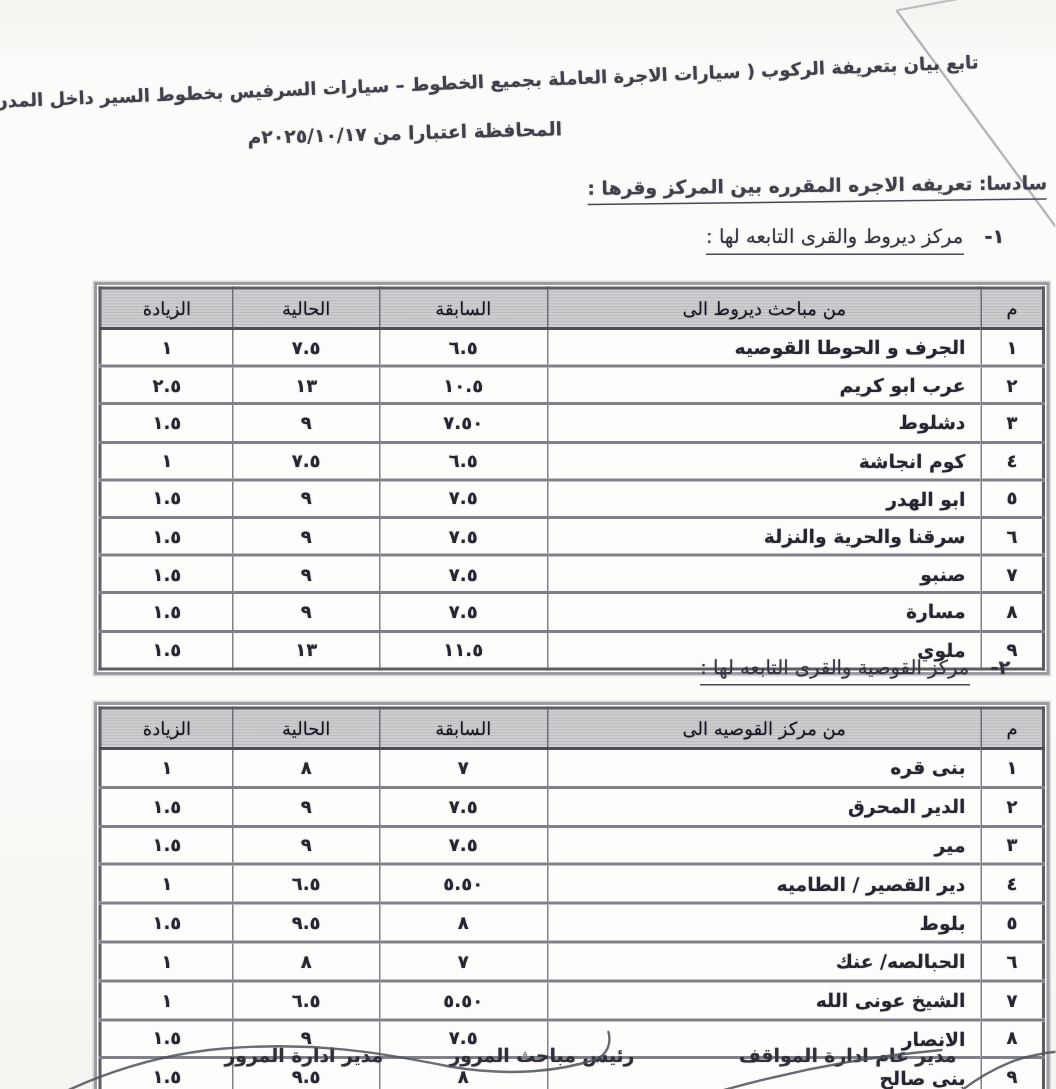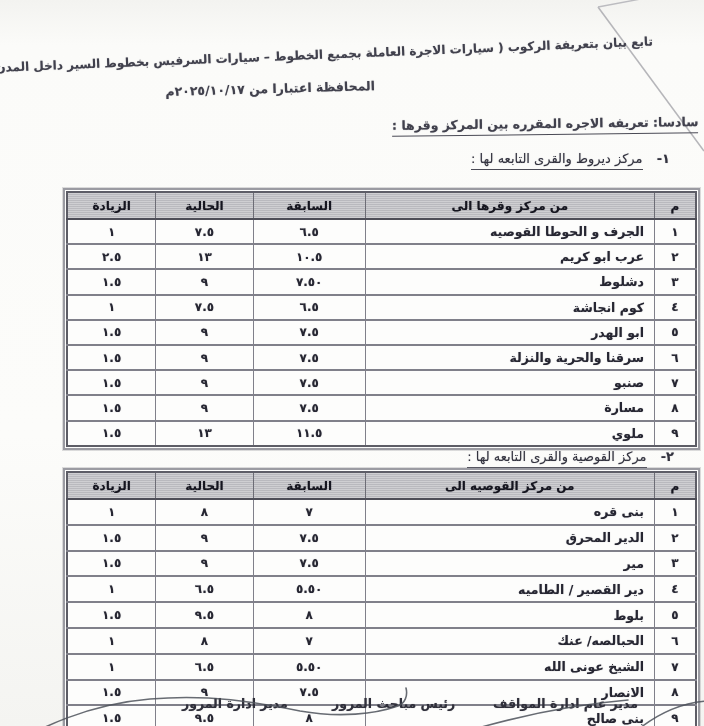--- a/index.html
+++ b/index.html
@@ -21,48 +21,48 @@
     position:absolute;right:6px;top:116px;font-size:12.5px;white-space:nowrap;
     transform:rotate(-.7deg);border-bottom:1.5px solid #4a4a55;padding-bottom:3px;
   }
   .table-title{position:absolute;font-size:13px;white-space:nowrap;color:#33333f;}
   .table-title .num{font-weight:bold;margin-left:10px;text-shadow:0 0 1px rgba(65,65,77,.45);}
   .table-title .label{
     font-weight:normal;border-bottom:1.5px solid #4a4a55;padding-bottom:3px;
     text-shadow:0 0 1px rgba(65,65,77,.45);
   }
   .t1-title{right:34px;top:151px;}
-  .t2-title{right:30px;top:438px;margin-top:11px;}
+  .t2-title{right:30px;top:438px;}
 
   table.fare{
     position:absolute;left:66px;width:631px;border-collapse:collapse;table-layout:fixed;
     direction:rtl;background:#fdfdfc;
     border:2px solid #5d5d66;
     box-shadow:0 0 0 1px #fdfdfc,0 0 0 3px #9b9ba2,0 0 0 4px rgba(120,120,128,.25);
   }
   table.fare.t1{top:191px;}
   table.fare.t2{top:471px;}
   table.fare th{
     height:25px;background:#c6c6c9;
     background-image:repeating-linear-gradient(0deg,rgba(255,255,255,.16) 0 1px,rgba(95,95,105,.12) 1px 2px);
-    color:#15151f;font-size:12px;font-weight:bold;text-align:center;
+    color:#15151f;font-size:12px;font-weight:normal;text-align:center;
     border:1px solid #6d6d76;border-bottom:2px solid #4e4e58;padding:0;
     text-shadow:0 0 1px rgba(21,21,31,.4);
   }
   table.fare td{
     font-size:12px;font-weight:bold;color:#262632;text-align:center;padding:0;
     border:1px solid #80808a;border-top-width:2px;
     text-shadow:0 0 1px rgba(38,38,50,.4);
   }
   table.fare.t1 td{height:23.2px;}
   table.fare.t2 td{height:23.8px;}
   table.fare td.name{text-align:right;padding-right:10px;font-size:12.5px;}
 
   .signature{position:absolute;top:696px;font-size:12.5px;font-weight:bold;color:#2f2f3a;
-    white-space:nowrap;text-shadow:0 0 1px rgba(47,47,58,.45);margin-left:32px;}
+    white-space:nowrap;text-shadow:0 0 1px rgba(47,47,58,.45);}
   .sig-right{right:66px;}
   .sig-center{left:300px;}
   .sig-left{left:150px;}
 
   svg.overlay{position:absolute;left:0;top:0;pointer-events:none;}
 </style>
 </head>
 <body>
 
 <div class="page">
@@ -85,21 +85,21 @@
     <colgroup>
       <col style="width:6.6%">
         <col style="width:46%">
         <col style="width:17.8%">
         <col style="width:15.5%">
         <col style="width:14.1%">
     </colgroup>
     <thead>
       <tr>
         <th>م</th>
-        <th>من مركز وقرها الى</th>
+        <th>من مباحث ديروط الى</th>
         <th>السابقة</th>
         <th>الحالية</th>
         <th>الزيادة</th>
       </tr>
     </thead>
     <tbody>
 
         <tr>
           <td>١</td>
           <td class="name">الجرف و الحوطا القوصيه</td>

